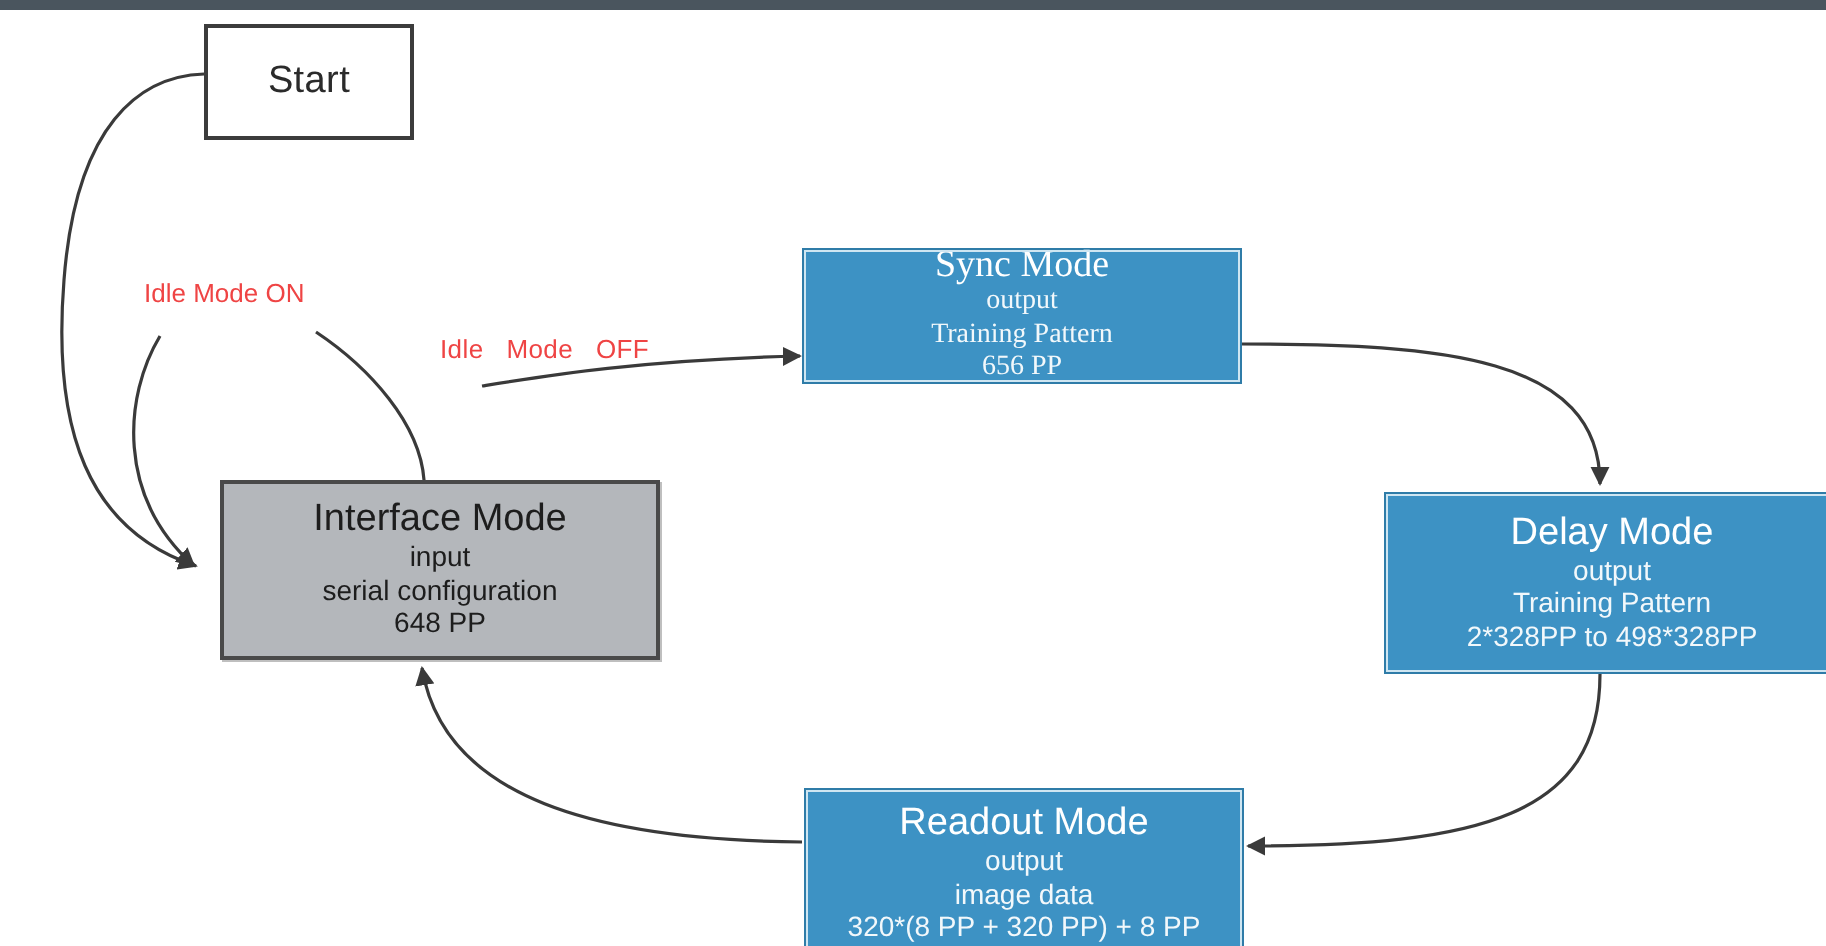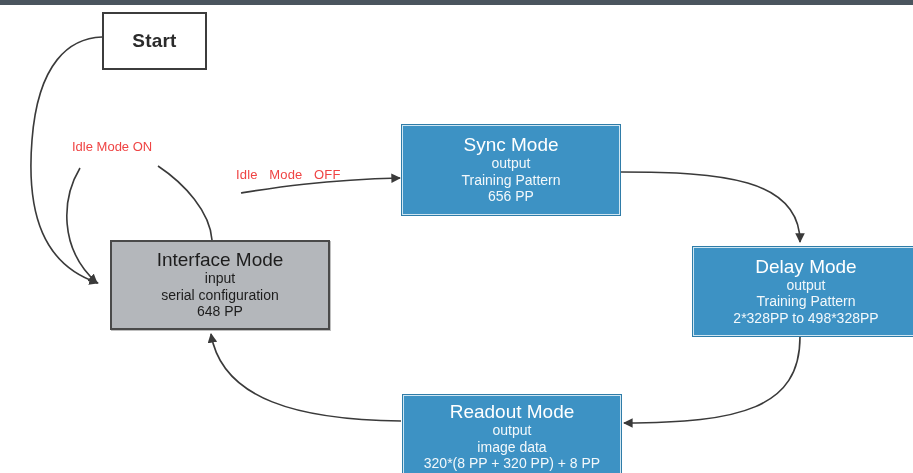--- a/index.html
+++ b/index.html
@@ -110,32 +110,32 @@
 
     <path d="M 241,193 C 272,188 320,180 400,178" fill="none" stroke="#3a3a3a" stroke-width="1.6" marker-end="url(#arrow)"></path>
 
     <path d="M 621,172 C 720,172 800,178 800,242" fill="none" stroke="#3a3a3a" stroke-width="1.6" marker-end="url(#arrow)"></path>
 
     <path d="M 800,337 C 800,408 740,423 624,423" fill="none" stroke="#3a3a3a" stroke-width="1.6" marker-end="url(#arrow)"></path>
 
     <path d="M 401,421 C 300,420 222,400 211,334" fill="none" stroke="#3a3a3a" stroke-width="1.6" marker-end="url(#arrow)"></path>
   </svg>
 
-  <div class="node node-start" style="left:102px; top:12px; width:105px; height:58px;font-weight:bold;">
+  <div class="node node-start" style="left:102px; top:12px; width:105px; height:58px;">
     <div class="title">Start</div>
   </div>
 
   <div class="node node-gray" style="left:100px; top:240px; width:220px; height:90px;margin-left:10px;">
     <div class="title">Interface Mode</div>
     <div class="sub">input</div>
     <div class="sub">serial configuration</div>
     <div class="sub">648 PP</div>
   </div>
 
-  <div class="node node-blue" style="left:401px; top:124px; width:220px; height:92px;">
+  <div class="node node-blue" style="left:401px; top:124px; width:220px; height:68px;font-family:Liberation Serif, serif;">
     <div class="title">Sync Mode</div>
     <div class="sub">output</div>
     <div class="sub">Training Pattern</div>
     <div class="sub">656 PP</div>
   </div>
 
   <div class="node node-blue" style="left:692px; top:246px; width:228px; height:91px;">
     <div class="title">Delay Mode</div>
     <div class="sub">output</div>
     <div class="sub">Training Pattern</div>
@@ -144,15 +144,15 @@
 
   <div class="node node-blue" style="left:402px; top:394px; width:220px; height:86px;">
     <div class="title">Readout Mode</div>
     <div class="sub">output</div>
     <div class="sub">image data</div>
     <div class="sub">320*(8 PP + 320 PP) + 8 PP</div>
   </div>
 
   <div class="edge-label" style="left:72px; top:139px;">Idle Mode ON</div>
 
-  <div class="edge-label lbl-off" style="left:236px; top:167px;text-align:right;">Idle   Mode   OFF</div>
+  <div class="edge-label lbl-off" style="left:220px; top:167px;text-align:right;">Idle   Mode   OFF</div>
 
 </div>
 
 </body></html>

